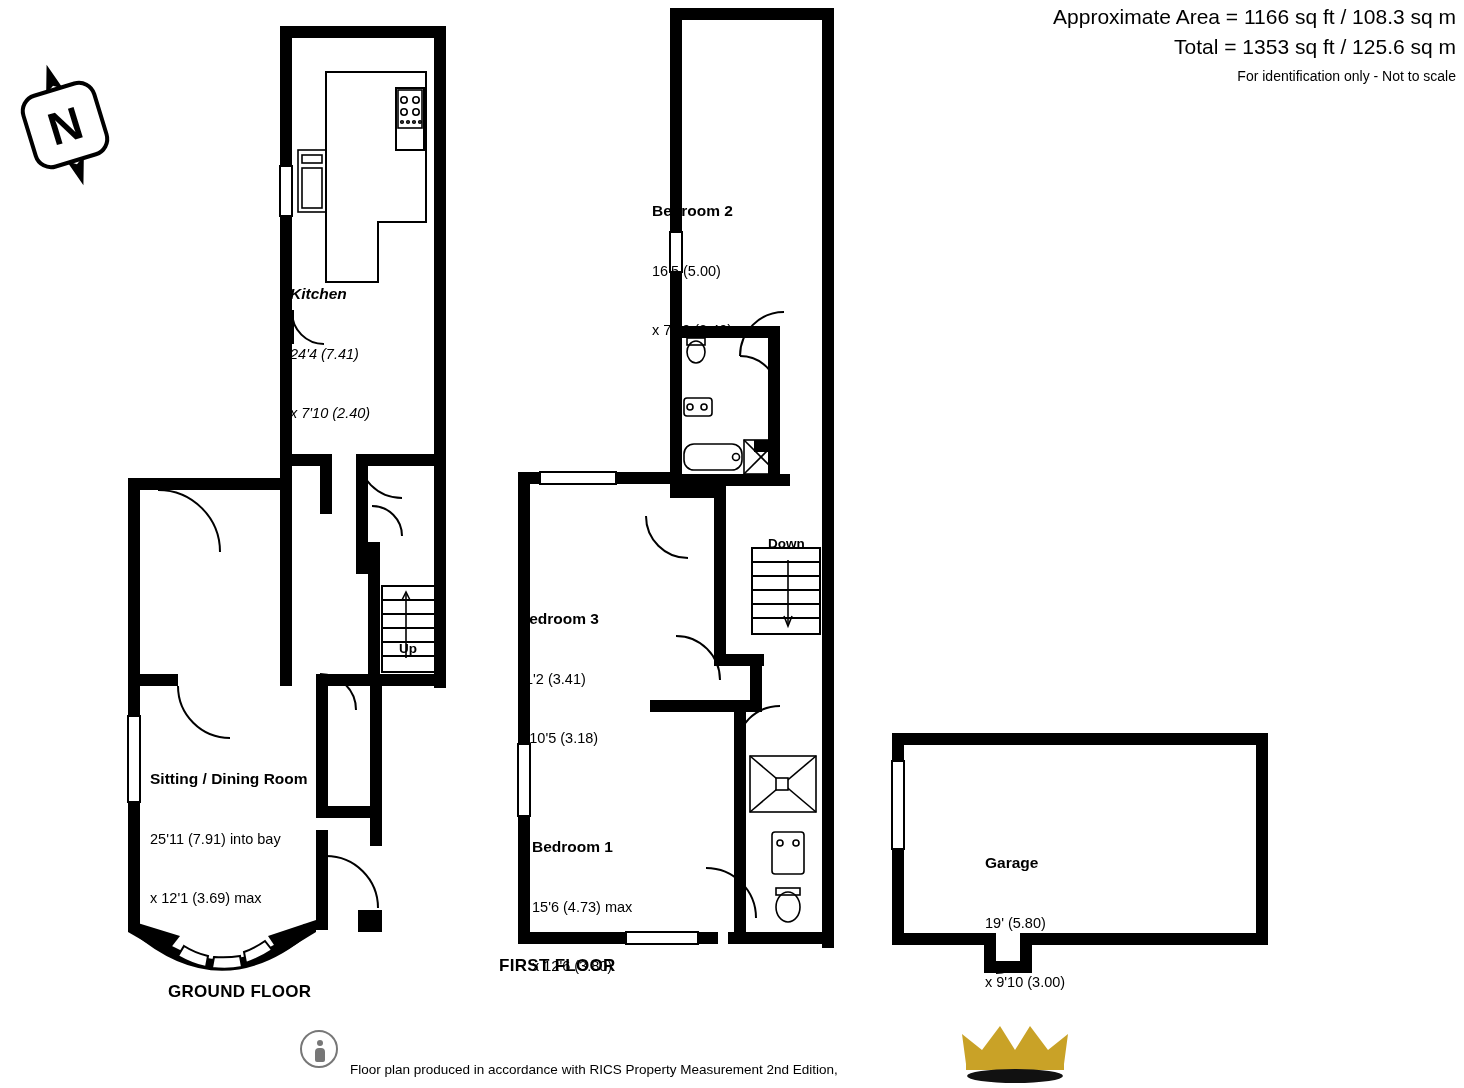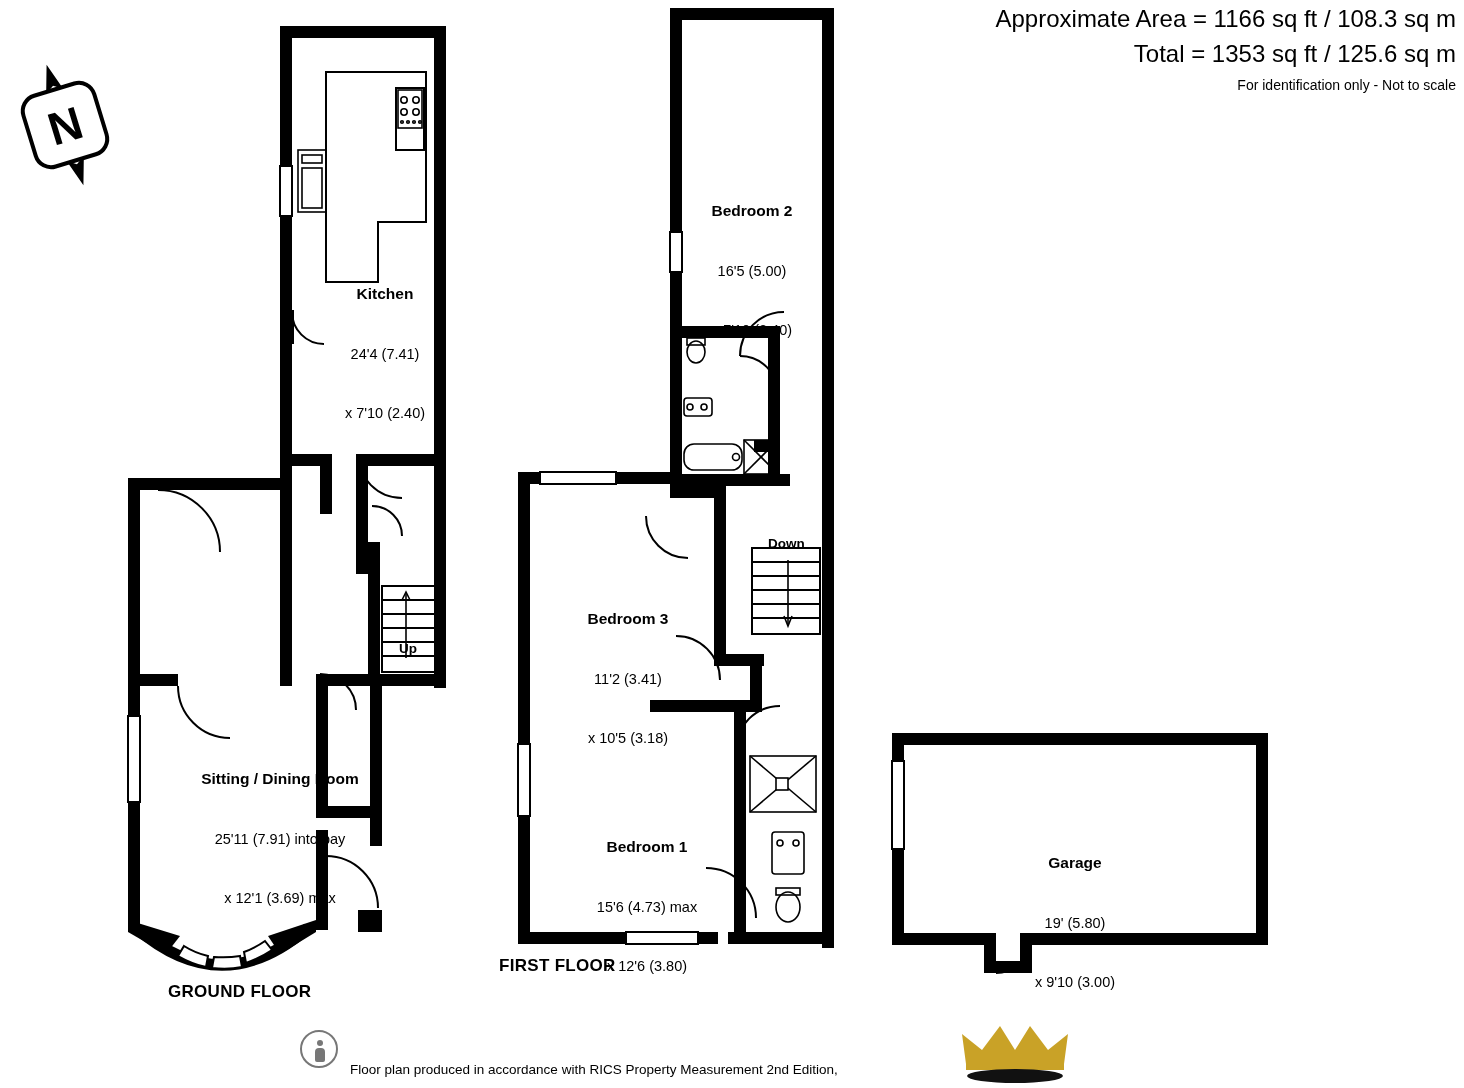--- a/index.html
+++ b/index.html
@@ -1,26 +1,26 @@
 <!DOCTYPE html>
 <html><head>
 <meta charset="utf-8">
 <style>
   html,body{margin:0;padding:0;background:#ffffff;}
   body{width:1464px;height:1088px;position:relative;font-family:"Liberation Sans",sans-serif;color:#000;overflow:hidden;}
   .page{position:absolute;inset:0;}
-  .lbl{position:absolute;text-align:center;line-height:1.28;white-space:pre;}
+  .lbl{position:absolute;line-height:1.28;white-space:pre;}
   .lbl .t{font-weight:bold;font-size:15.5px;}
   .lbl .d{font-size:14.5px;}
   .floorlbl{position:absolute;font-weight:bold;font-size:17px;letter-spacing:.3px;}
   .small{position:absolute;font-size:13.5px;font-weight:bold;}
 
   
   .hdr{position:absolute;right:8px;top:2px;text-align:right;}
-  .hdr .l{font-size:24px;line-height:1.45;white-space:pre;}
+  .hdr .l{font-size:21px;line-height:1.45;white-space:pre;}
   .hdr .s{font-size:14px;margin-top:5px;white-space:pre;}
 
   
   .footer{position:absolute;left:300px;top:1022px;font-size:13.5px;line-height:1.42;white-space:pre;}
   .fcirc{position:absolute;left:300px;top:1030px;width:38px;height:38px;border:2px solid #777;border-radius:50%;box-sizing:border-box;}
   .fcirc:after{content:"";position:absolute;left:15px;top:8px;width:6px;height:6px;border-radius:50%;background:#777;}
   .fcirc:before{content:"";position:absolute;left:13px;top:16px;width:10px;height:14px;border-radius:4px 4px 2px 2px;background:#777;}
 
   
   .crown{position:absolute;left:960px;top:1020px;width:110px;height:58px;}
@@ -147,21 +147,21 @@
         <path d="M92 958 q16 2 30 -1 l-2 -11 q-12 2 -26 1 z"></path>
         <path d="M126 953 q14 -5 26 -13 l-7 -9 q-10 7 -21 11 z"></path>
       </g>
 
       <path d="M38 480 A62 62 0 0 1 100 542" fill="none" stroke="#000" stroke-width="2"></path>
       <path d="M58 676 A52 52 0 0 0 110 728" fill="none" stroke="#000" stroke-width="2"></path>
       <path d="M206 846 A52 52 0 0 1 258 898" fill="none" stroke="#000" stroke-width="2"></path>
       <path d="M200 664 A36 36 0 0 1 236 700" fill="none" stroke="#000" stroke-width="2"></path>
     </svg>
 
-    <div class="lbl" style="left:290px;top:243px;width:190px;">
+    <div class="lbl" style="left:290px;top:243px;width:190px;font-style:italic;">
       <div class="t">Kitchen</div>
       <div class="d">24'4 (7.41)</div>
       <div class="d">x 7'10 (2.40)</div>
     </div>
 
     <div class="lbl" style="left:150px;top:728px;width:260px;">
       <div class="t">Sitting / Dining Room</div>
       <div class="d">25'11 (7.91) into bay</div>
       <div class="d">x 12'1 (3.69) max</div>
     </div>

